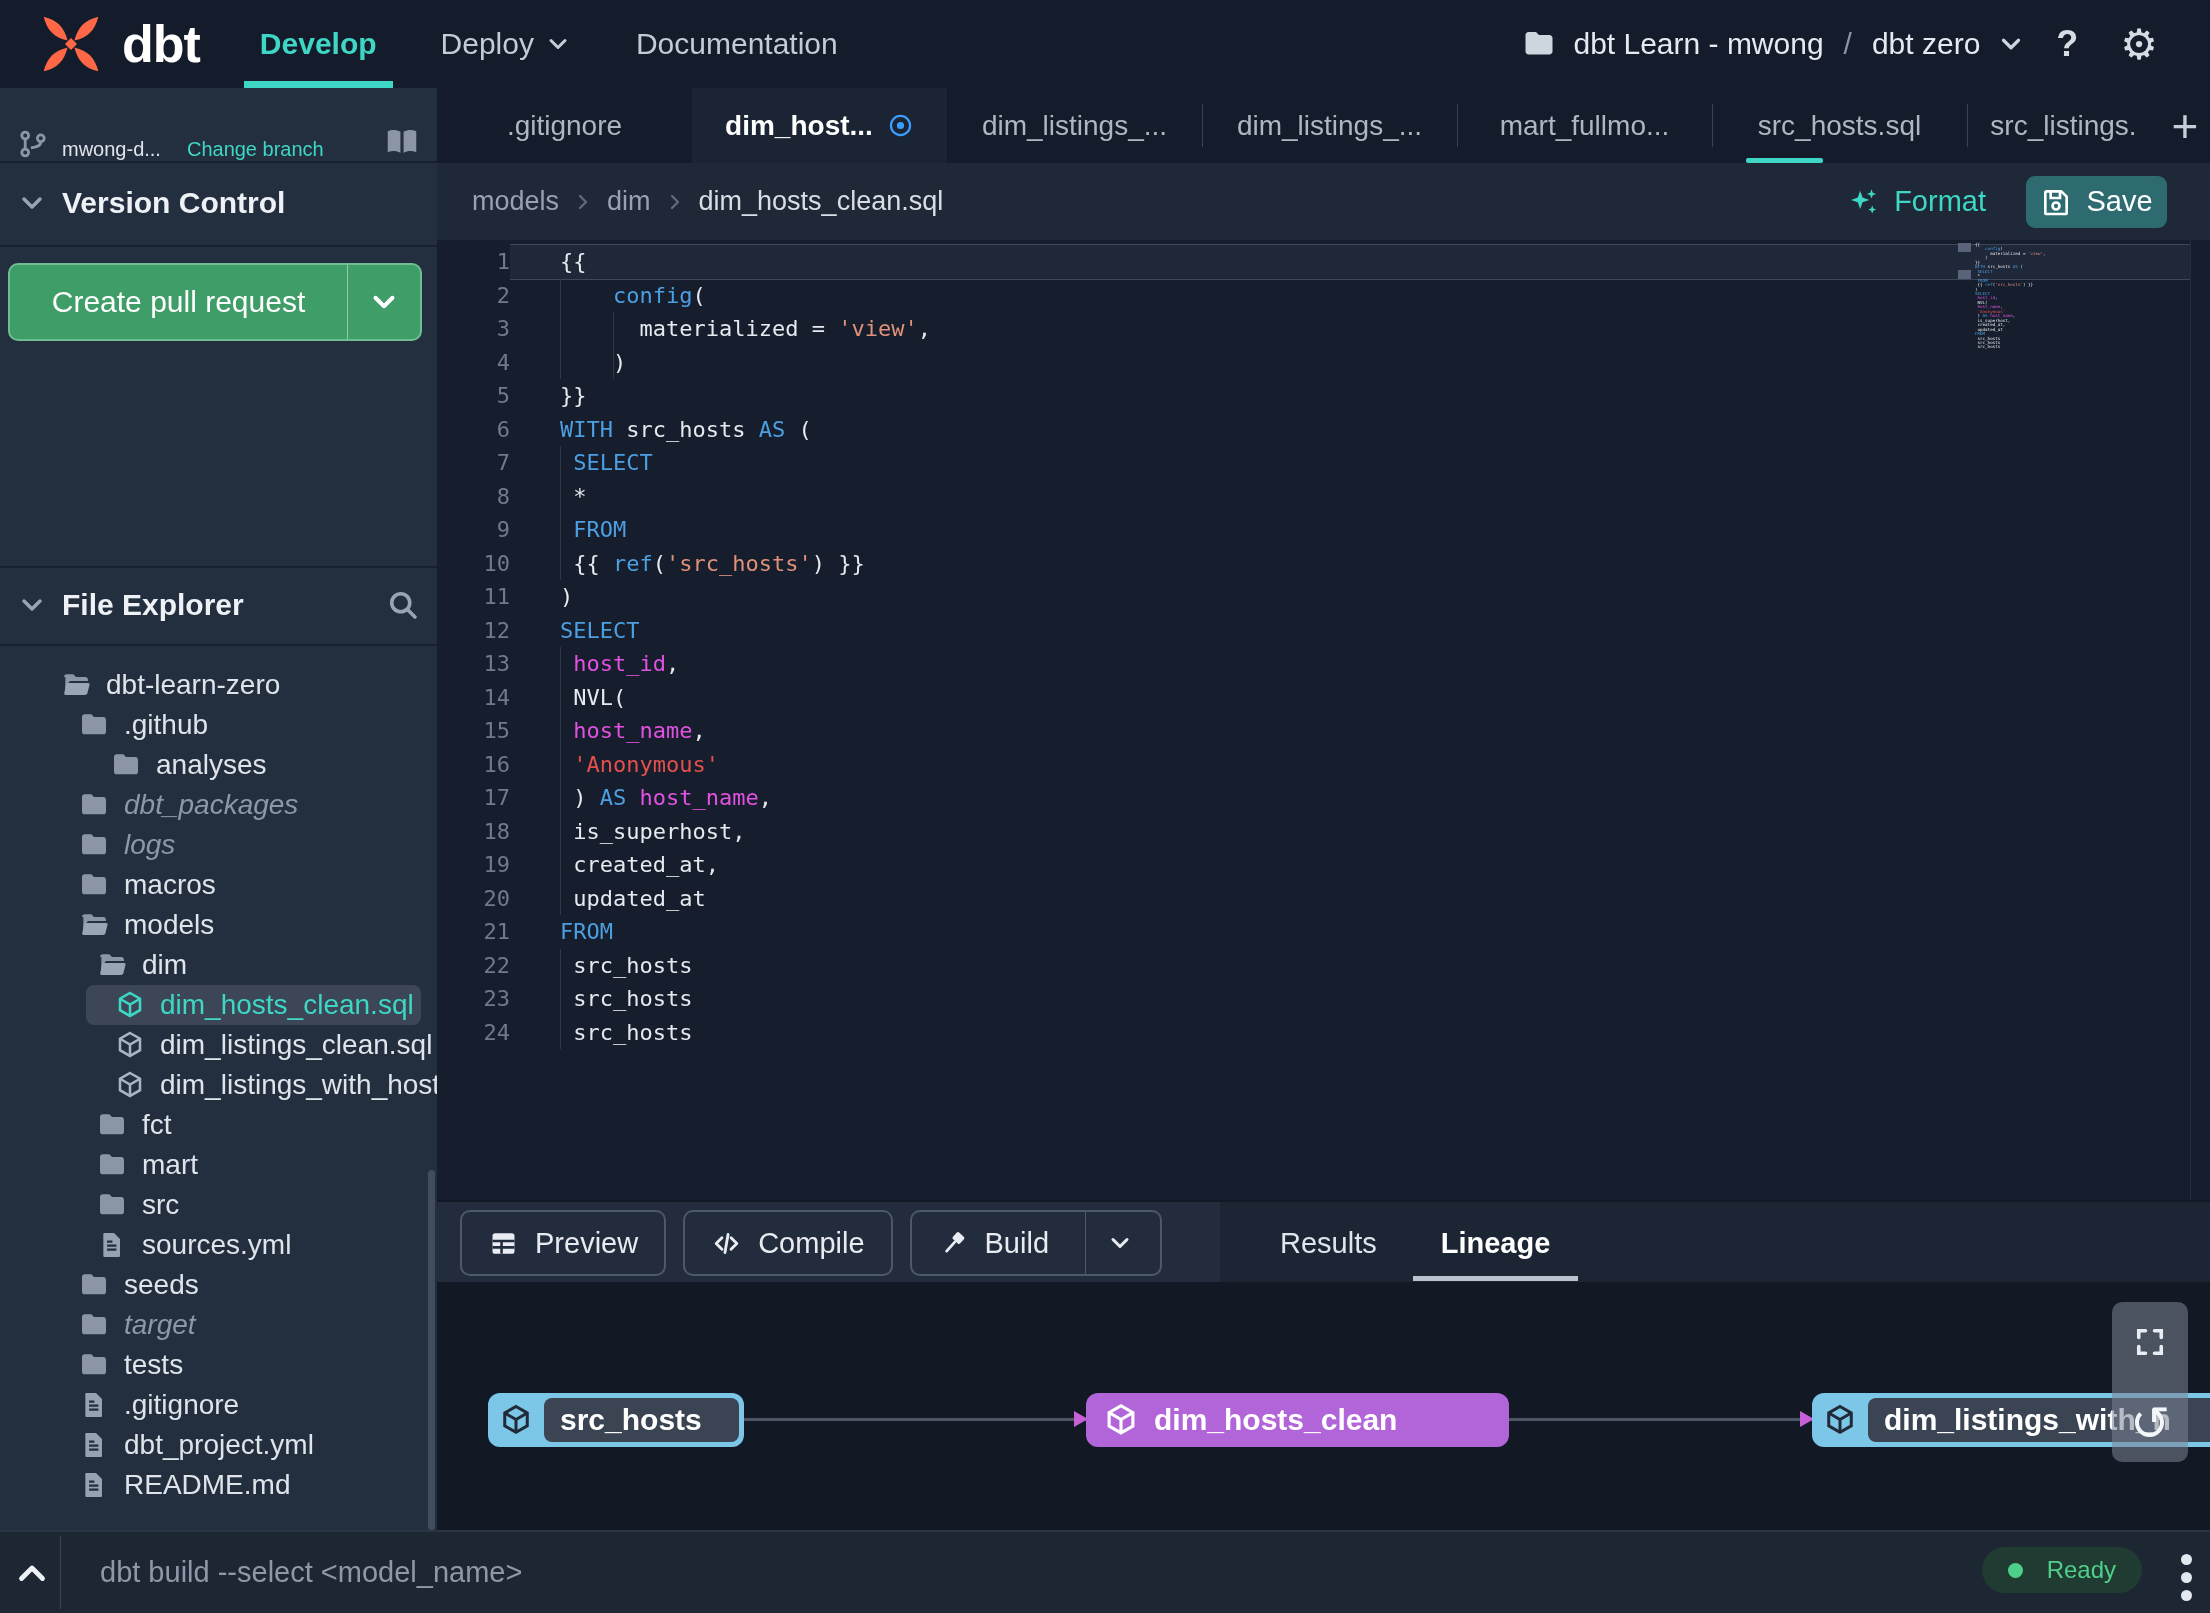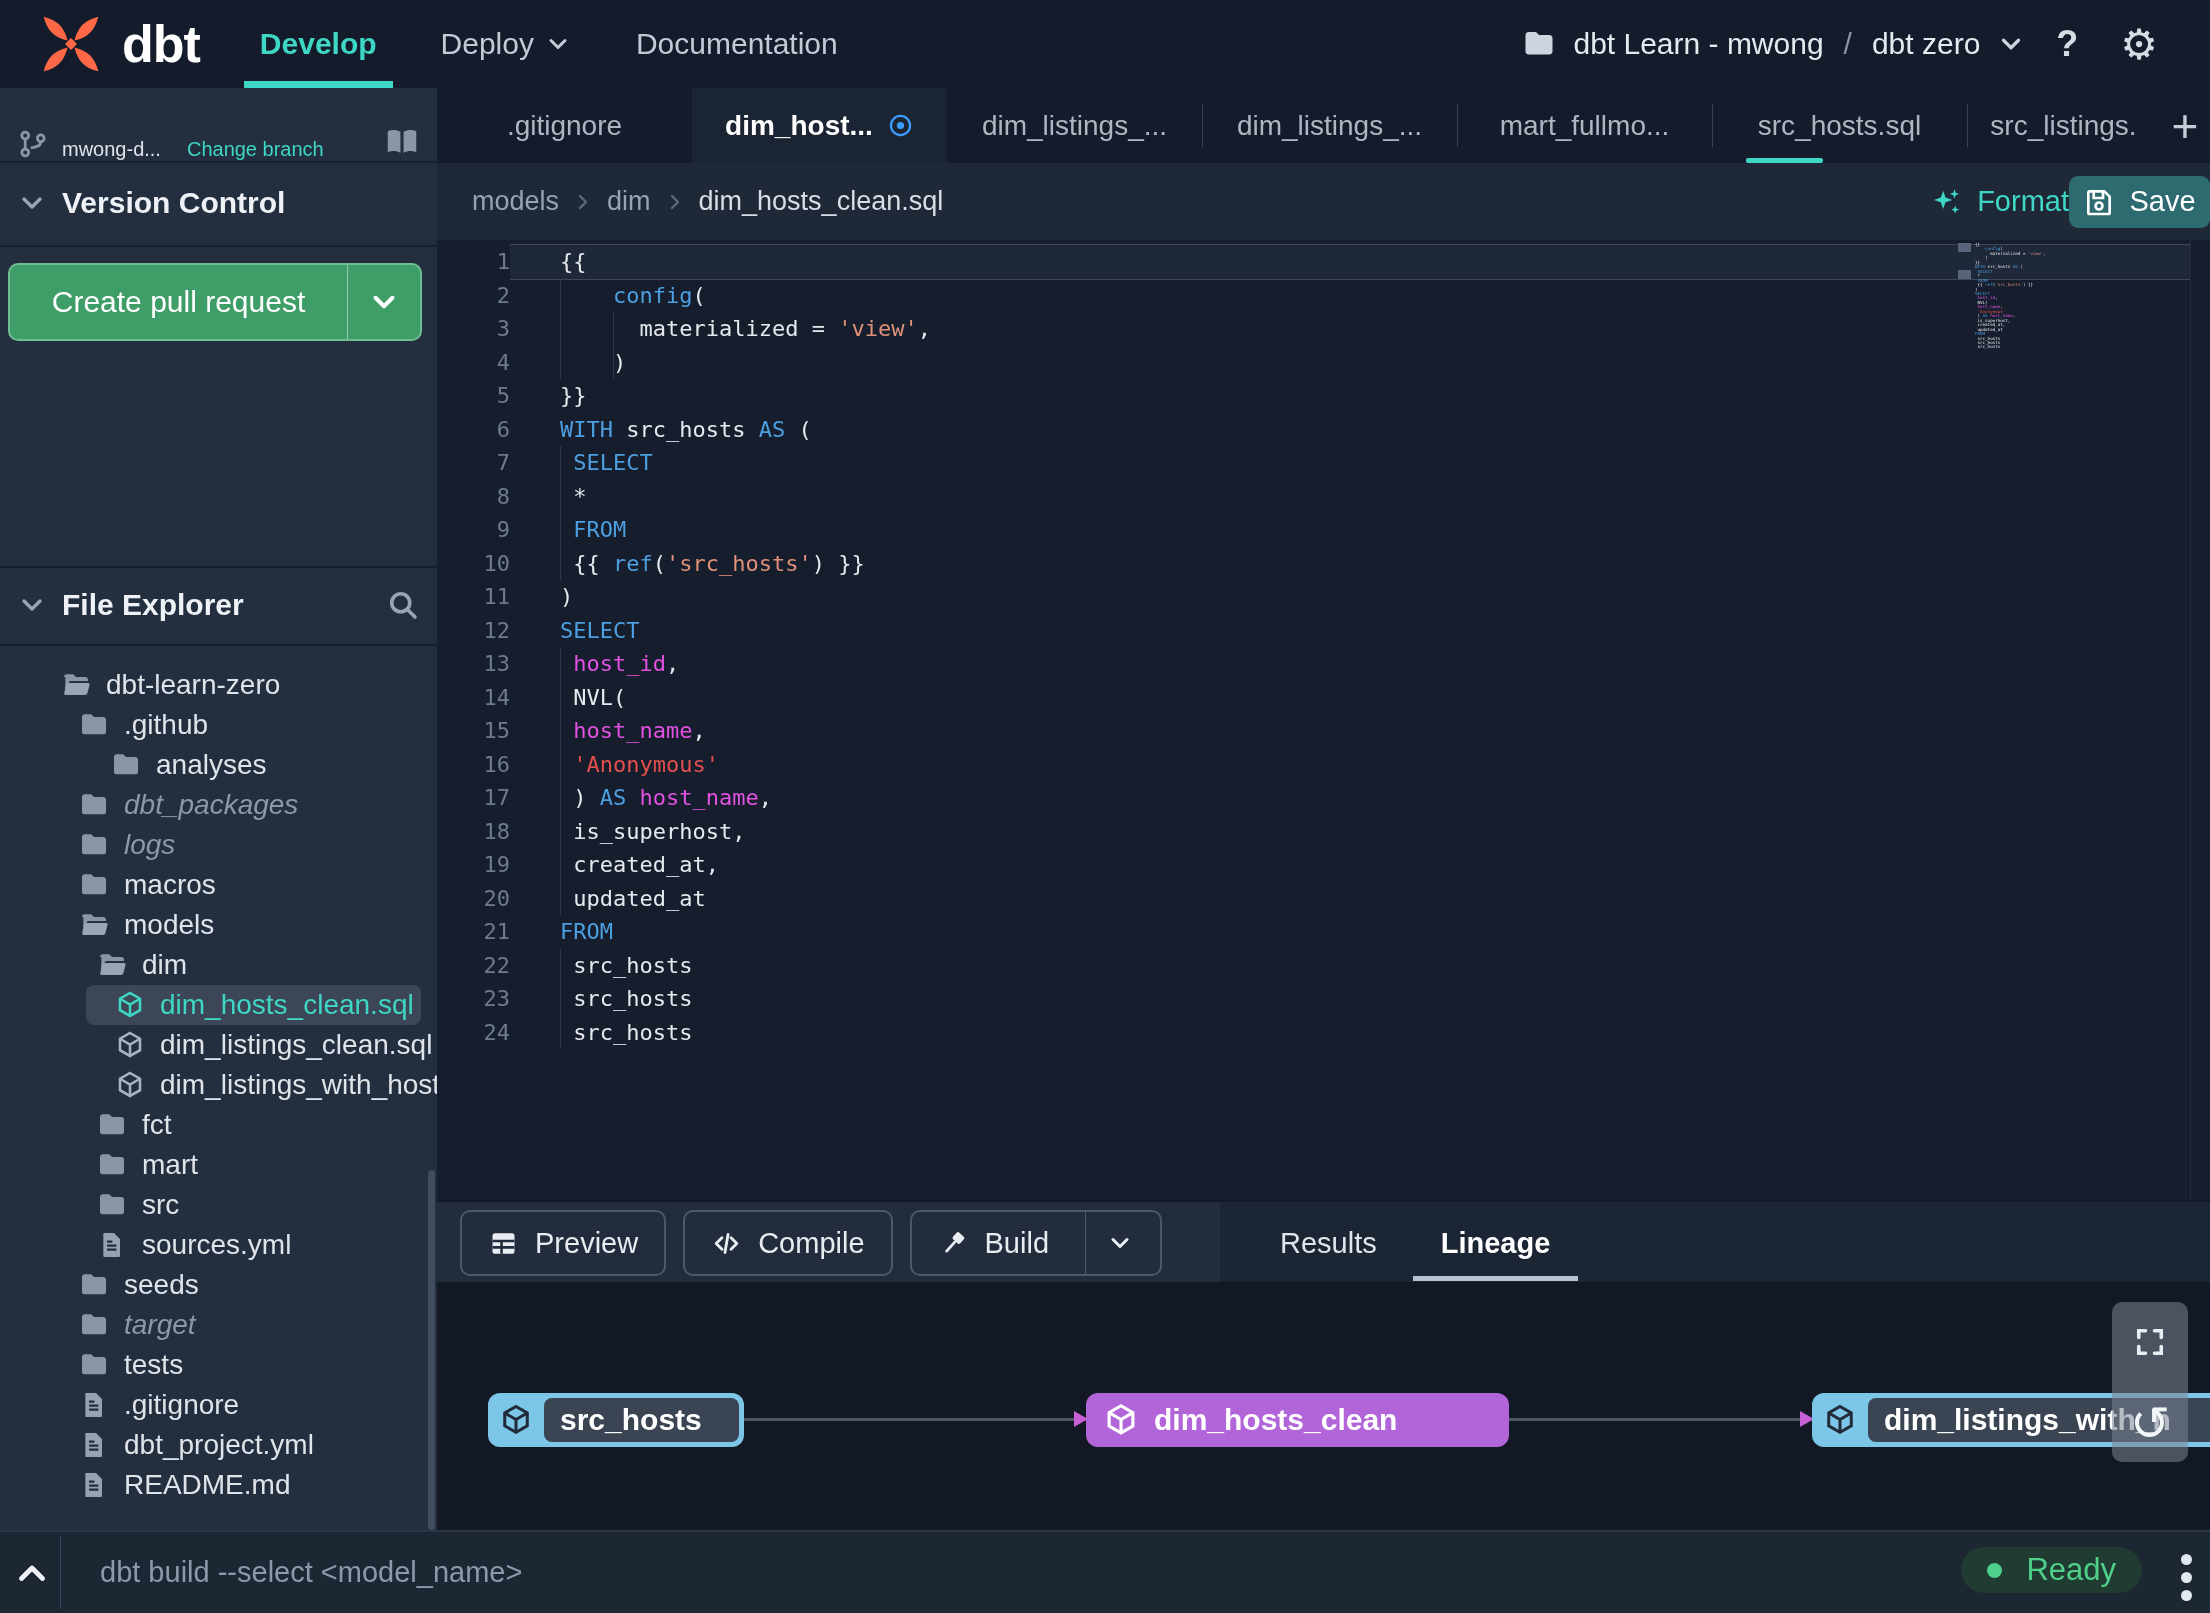--- a/index.html
+++ b/index.html
@@ -55,21 +55,21 @@
   .tab:not(.active) + .tab:not(.active)::before{content:"";position:absolute;left:0;top:16px;bottom:16px;width:1px;background:#3a4150}
   .tab.active{background:#1b2433;color:#fff;font-weight:bold}
   .add-tab{flex:none;width:50px;display:flex;align-items:center;justify-content:center;font-size:46px;color:#c5cdd8;cursor:pointer}
   .tab-scroll-thumb{position:absolute;bottom:0;left:1309px;width:77px;height:5px;background:#3ed6c4;border-radius:2px}
 
   .crumb-row{position:absolute;top:75px;left:0;right:0;height:77px;background:#1f2836;display:flex;align-items:center}
   .crumbs{display:flex;align-items:center;gap:12px;margin-left:35px;font-size:27px;color:#97a1b1}
   .crumbs .crumb:last-child{color:#d9dee6}
   .crumb{cursor:pointer}
   .crumb-sep{color:#5f6a7a}
-  .crumb-actions{margin-left:auto;display:flex;align-items:center;}
+  .crumb-actions{margin-left:auto;display:flex;align-items:center;margin-right:43px;gap:40px}
   .format-btn{display:flex;align-items:center;gap:14px;color:#3ed6c4;font-size:29px;cursor:pointer}
   .save-btn{width:141px;height:52px;background:#2d6b71;border-radius:9px;display:flex;align-items:center;
             justify-content:center;gap:14px;color:#fff;font-size:29px;cursor:pointer}
 
   
   .editor{position:absolute;top:152px;left:0;right:0;height:960px;background:#161e2d;overflow:hidden}
   .code-area{position:absolute;top:5px;left:0;right:20px;font-family:"DejaVu Sans Mono",monospace;font-size:22px;line-height:33.5px}
   .code-line{display:flex;height:33.5px;cursor:text}
   .ln{width:73px;flex:none;text-align:right;color:#6e7a8e}
   .lcontent{flex:1;position:relative;padding-left:50px;white-space:pre;color:#e6e9ee}
@@ -114,21 +114,21 @@
                     border-radius:10px;z-index:5;display:flex;flex-direction:column;align-items:center}
   .lc-expand{margin-top:22px;cursor:pointer}
   .lc-reset{margin-top:auto;margin-bottom:14px;font-size:48px;color:#f4f7fa;cursor:pointer;line-height:48px}
 
   
   .statusbar{position:absolute;left:0;right:0;bottom:0;height:81px;background:#1d2734;border-top:2px solid #2a3544}
   .sb-chevron{position:absolute;left:14px;top:24px;cursor:pointer}
   .sb-div{position:absolute;left:60px;top:4px;bottom:4px;width:1px;background:#39455a}
   .sb-cmd{position:absolute;left:100px;top:0;bottom:0;display:flex;align-items:center;font-size:29px;color:#8e98a8;cursor:text}
   .ready-pill{position:absolute;right:68px;top:15px;height:46px;padding:0 26px;background:#203b31;border-radius:24px;
-              display:flex;align-items:center;gap:24px;font-size:31px;color:#4fd08a;cursor:pointer}
+              display:flex;align-items:center;gap:24px;font-size:24px;color:#4fd08a;cursor:pointer}
   .ready-dot{width:15px;height:15px;border-radius:50%;background:#4fd08a}
   .kebab{position:absolute;right:14px;top:18px;display:flex;flex-direction:column;gap:7px;cursor:pointer;padding:4px}
   .kebab i{width:11px;height:11px;border-radius:50%;background:#e2e8f0}
 </style>
 </head>
 <body>
 
 <header class="nav">
   <div class="logo">
     <span>

